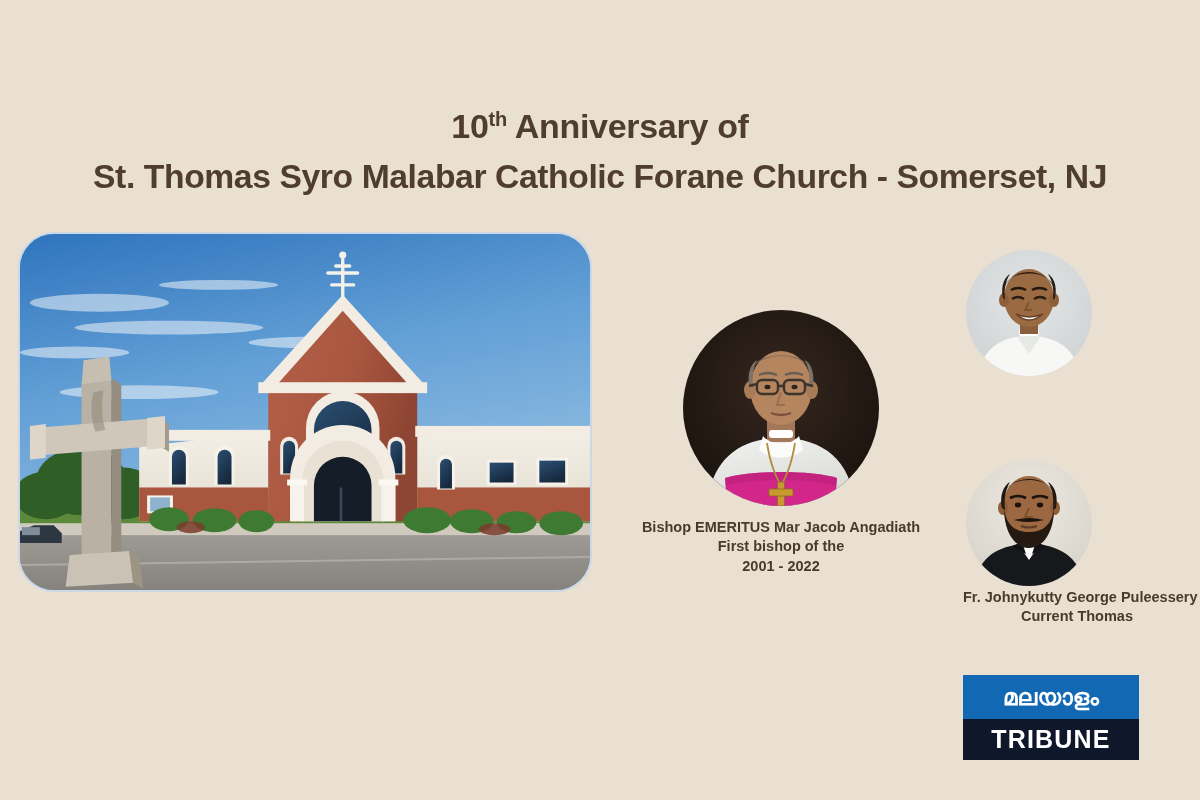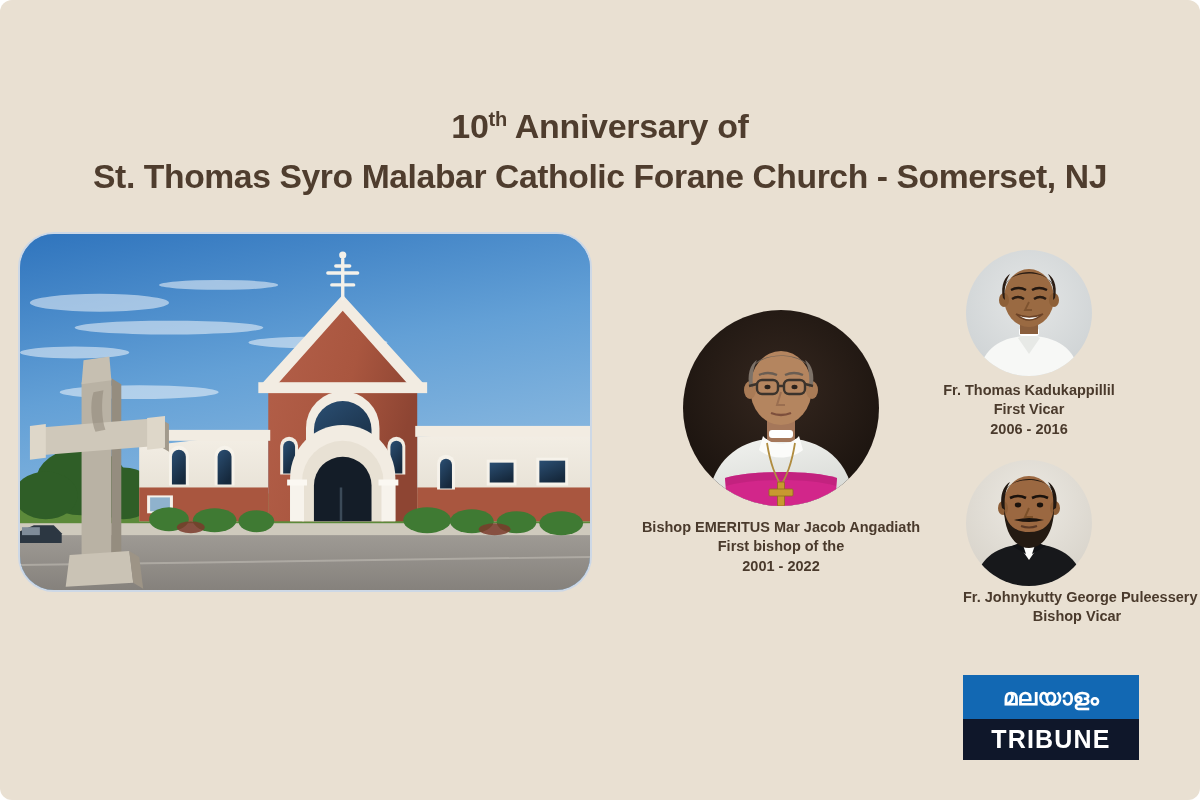--- a/index.html
+++ b/index.html
@@ -150,21 +150,21 @@
     align-items: center;
     justify-content: center;
     font-size: 25px;
     font-weight: 700;
     letter-spacing: 1.2px;
   }
 </style>
 </head>
 <body>
 
-<div id="poster" style="background: rgb(233, 224, 210); border-radius: 12px;">
+<div id="poster" style="background: rgb(233, 224, 210);">
 
   <div class="title-block">
     <div class="title-line1"><span>10</span><span class="ord">th</span><span> Anniversary of</span></div>
     <div class="title-line2">St. Thomas Syro Malabar Catholic Forane Church - Somerset, NJ</div>
   </div>
 
   <div class="church-photo" style="border-color: rgb(205, 216, 230);">
     <svg viewBox="0 0 574 360" preserveAspectRatio="xMidYMid slice">
       <defs>
         <linearGradient id="skyGrad" x1="0" y1="0" x2="0.3" y2="1">
@@ -432,25 +432,20 @@
 
       <path d="M46 49 Q52 45 58 49" stroke="#2a1c12" stroke-width="2.4" fill="none"></path>
       <path d="M68 49 Q74 45 80 49" stroke="#2a1c12" stroke-width="2.4" fill="none"></path>
 
       <path d="M63 52 L59 60 L66 60" stroke="#7e5330" stroke-width="1.8" fill="none"></path>
 
       <path d="M50 64 Q63 76 77 64 Q63 70 50 64 Z" fill="#ffffff" stroke="#6b4226" stroke-width="1.4"></path>
     </svg>
   </div>
 
-  <div class="caption" id="vicar1-caption">
-    <div>Fr. Thomas Kadukappillil</div>
-    <div>First Vicar</div>
-    <div>2006 - 2016</div>
-  </div>
 
   <div class="portrait" id="vicar2-portrait">
     <svg viewBox="0 0 126 126" preserveAspectRatio="xMidYMid slice">
       <defs>
         <radialGradient id="v2bg" cx="0.5" cy="0.35" r="0.8">
           <stop offset="0%" stop-color="#ece9e2"></stop>
           <stop offset="100%" stop-color="#d4cfc6"></stop>
         </radialGradient>
       </defs>
       <rect x="0" y="0" width="126" height="126" fill="url(#v2bg)"></rect>
@@ -484,21 +479,21 @@
       <ellipse cx="74" cy="45" rx="3.2" ry="2.4" fill="#1c130d"></ellipse>
 
       <path d="M63 48 L59 57 L67 57" stroke="#7c5029" stroke-width="2" fill="none"></path>
 
       <path d="M55 66 Q63 69 71 66" stroke="#5d3a26" stroke-width="2" fill="none"></path>
     </svg>
   </div>
 
   <div class="caption" id="vicar2-caption">
     <div>Fr. Johnykutty George Puleessery</div>
-    <div>Bishop Vicar</div>
+    <div>Current Thomas</div>
   </div>
 
   <div id="logo">
     <div class="logo-top" style="background: rgb(18, 104, 179); color: rgb(255, 255, 255);">മലയാളം</div>
     <div class="logo-bottom" style="background: #0f172a; color: rgb(255, 255, 255);">TRIBUNE</div>
   </div>
 
 </div>
 
 </body></html>

